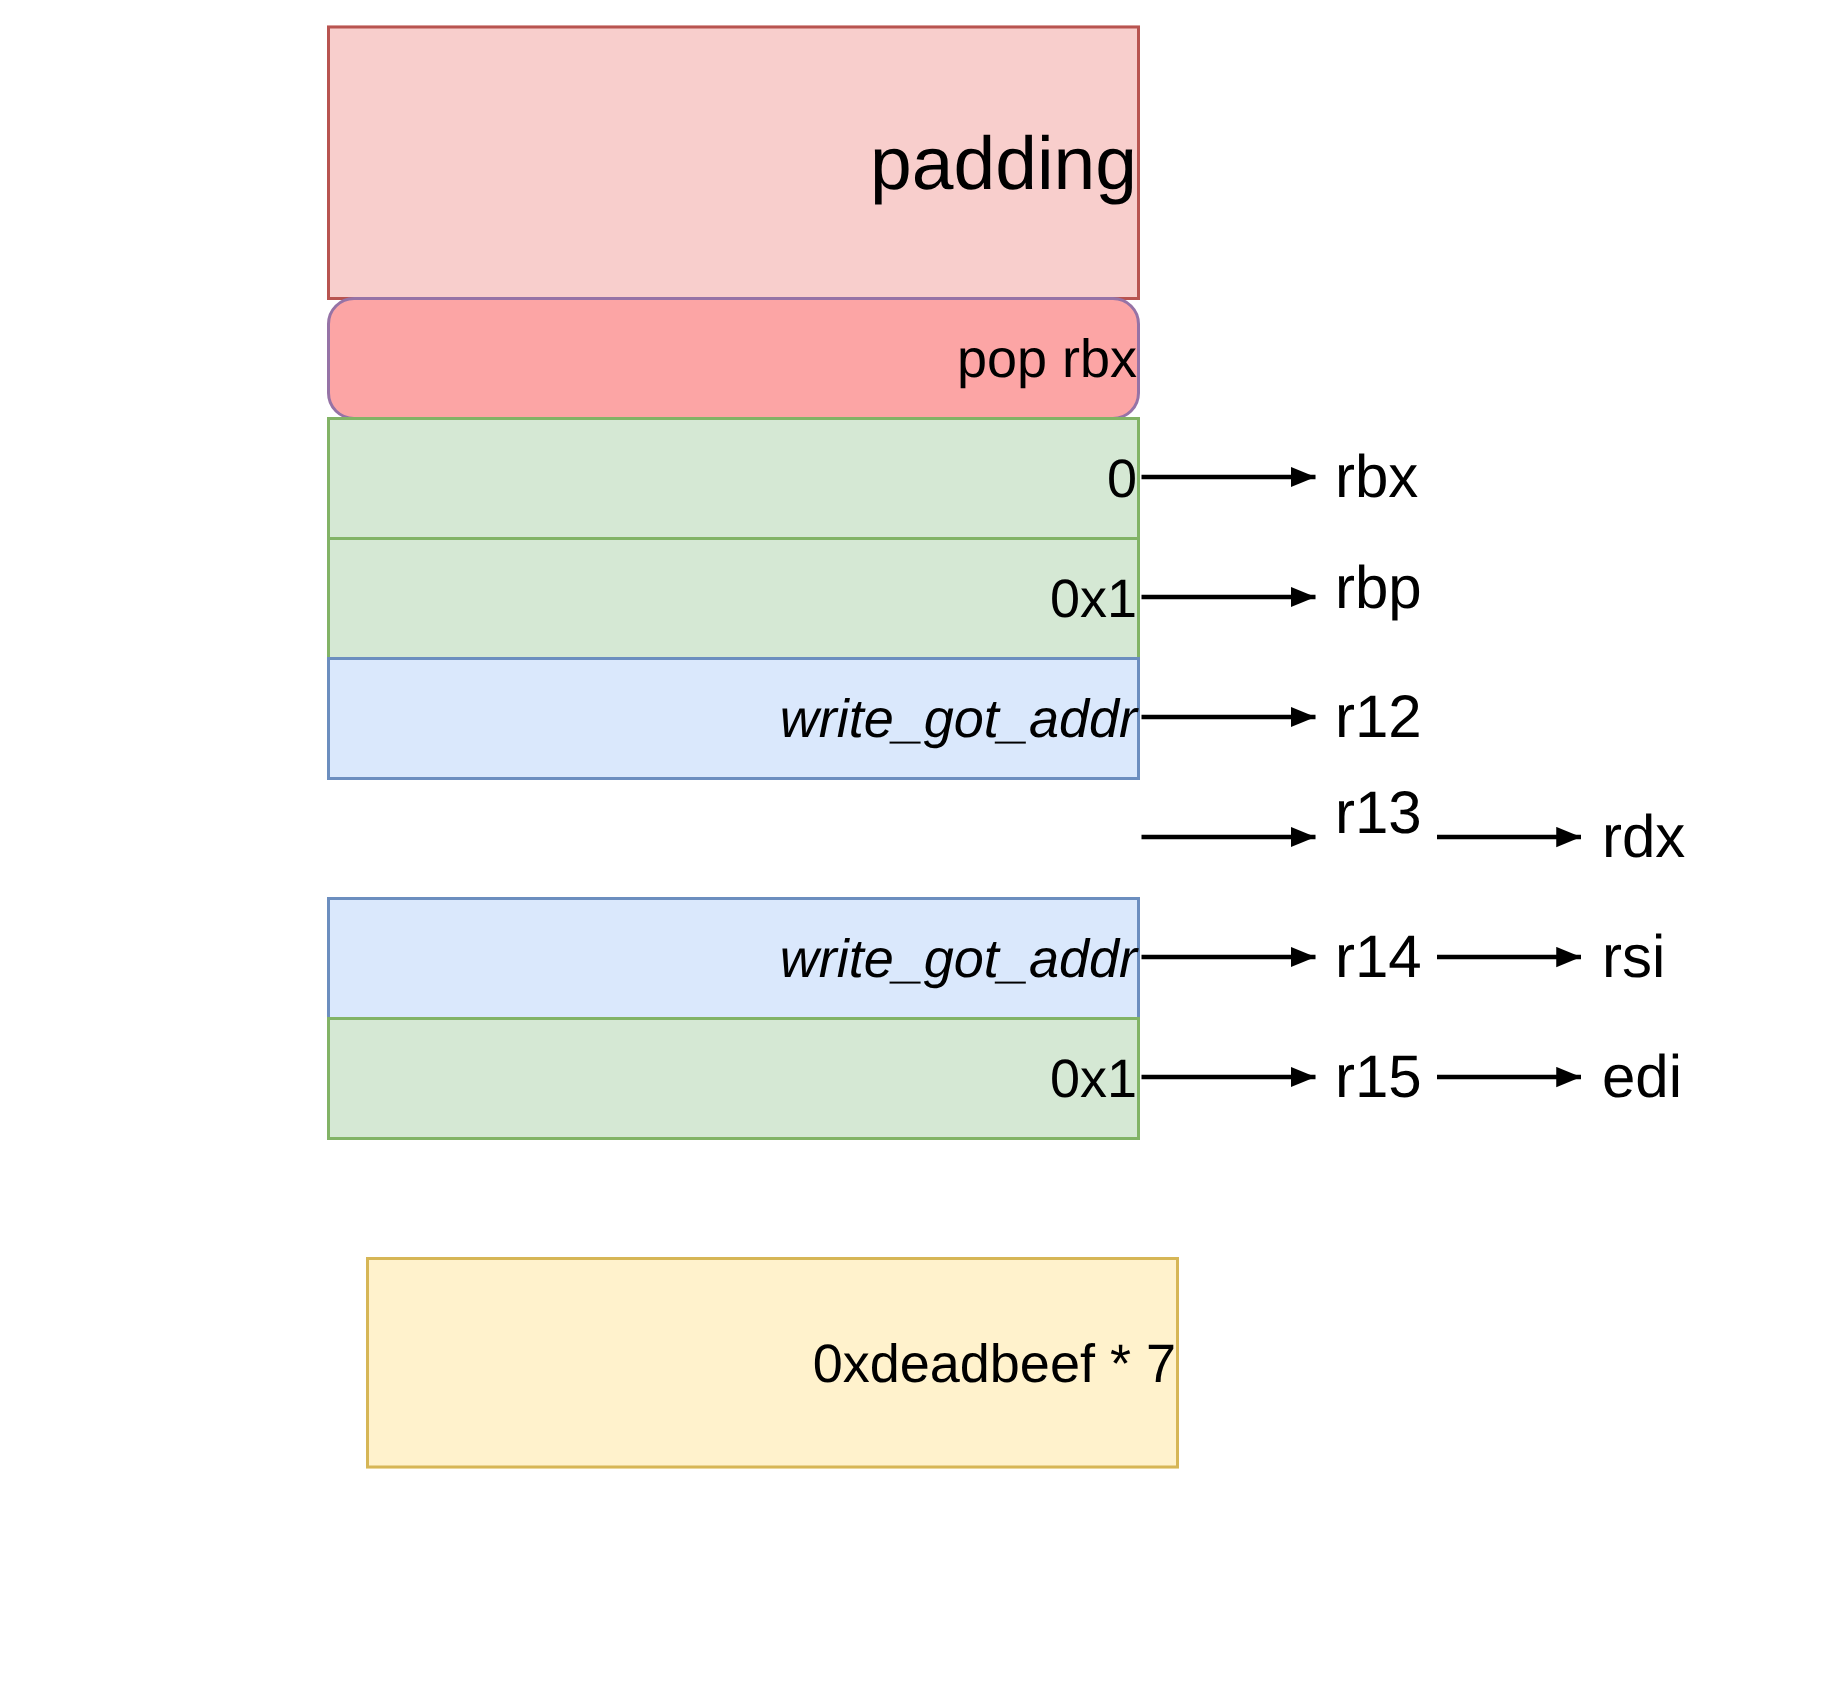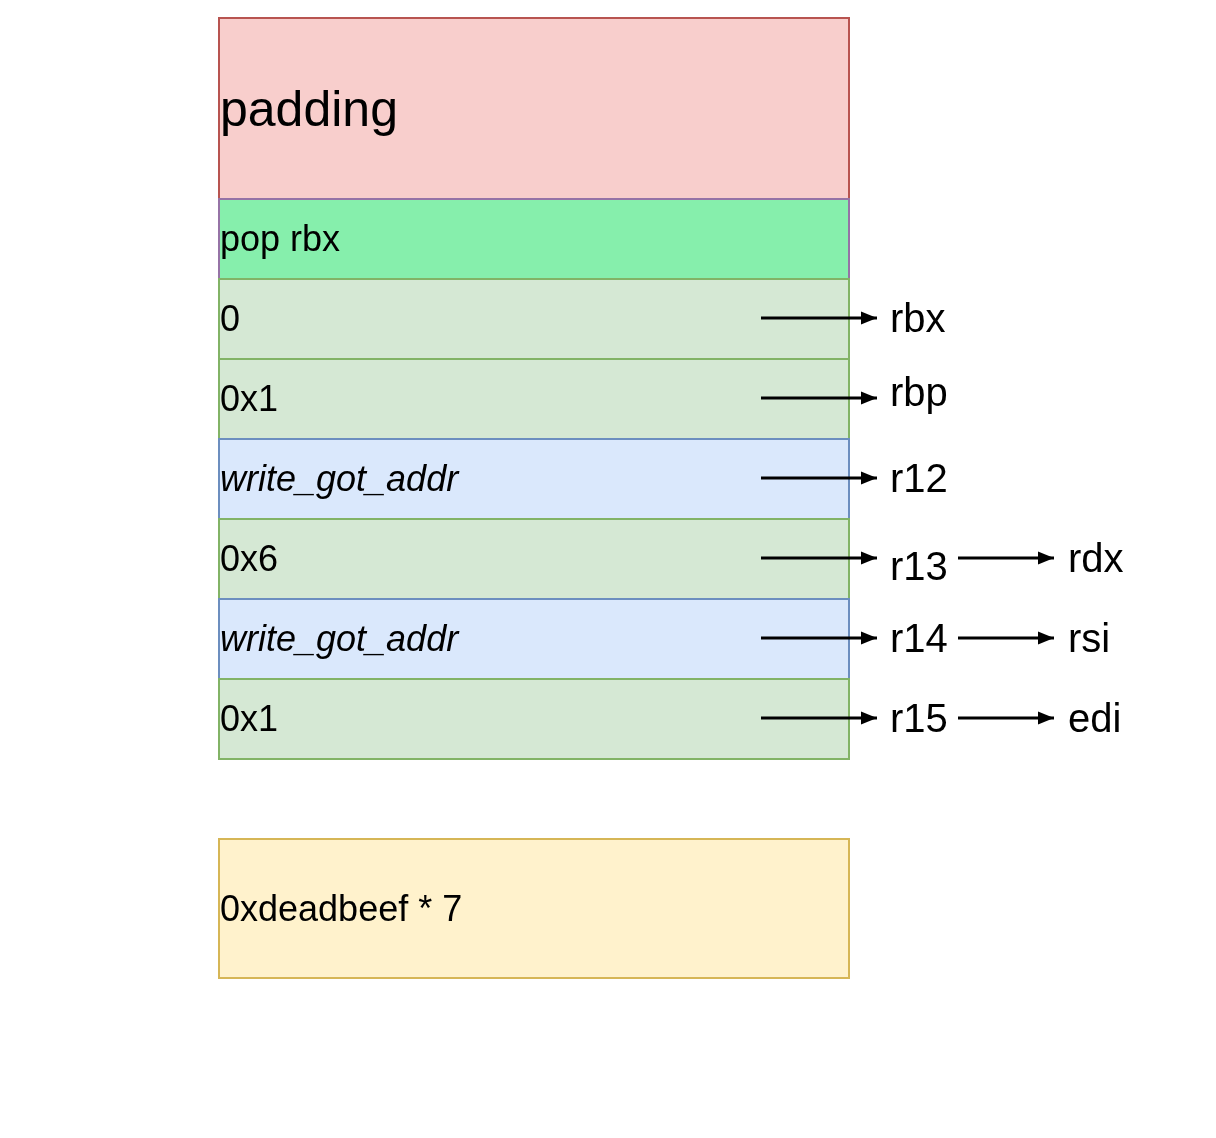--- a/index.html
+++ b/index.html
@@ -11,40 +11,40 @@
   .canvas {
     position: relative;
     width: 1216px;
     height: 1138px;
     background: #ffffff;
     overflow: hidden;
   }
   .box {
     position: absolute;
     left: 218px;
-    width: 632px;
+    width: 542px;
     box-sizing: border-box;
     border: 2px solid #000;
     display: flex;
     align-items: center;
-    justify-content: flex-start;
+    justify-content: flex-end;
   }
   .box-label {
     font-size: 36px;
     color: #000000;
     white-space: nowrap;
   }
   .box-label.big {
     font-size: 50px;
   }
   .fill-red    { background: #f8cecc; border-color: #b85450; }
-  .fill-purple { background: #86efac; border-color: #9673a6; }
+  .fill-purple { background: #fca5a5; border-color: #9673a6; border-radius: 18px; }
   .fill-green  { background: #d5e8d4; border-color: #82b366; }
   .fill-blue   { background: #dae8fc; border-color: #6c8ebf; font-style: italic; }
-  .fill-yellow { background: #fff2cc; border-color: #d6b656; }
+  .fill-yellow { background: #fff2cc; border-color: #d6b656; margin-left: 26px; }
   .arrow-layer {
     position: absolute;
     top: 0;
     left: 0;
     width: 1216px;
     height: 1138px;
     pointer-events: none;
   }
   .reg {
     position: absolute;
@@ -68,23 +68,20 @@
   </div>
   <div class="box fill-green" style="top:278px;height:82px">
     <span class="box-label">0</span>
   </div>
   <div class="box fill-green" style="top:358px;height:82px">
     <span class="box-label">0x1</span>
   </div>
   <div class="box fill-blue" style="top:438px;height:82px">
     <span class="box-label">write_got_addr</span>
   </div>
-  <div class="box fill-green" style="top:518px;height:82px">
-    <span class="box-label">0x6</span>
-  </div>
   <div class="box fill-blue" style="top:598px;height:82px">
     <span class="box-label">write_got_addr</span>
   </div>
   <div class="box fill-green" style="top:678px;height:82px">
     <span class="box-label">0x1</span>
   </div>
   <div class="box fill-yellow" style="top:838px;height:141px">
     <span class="box-label">0xdeadbeef * 7</span>
   </div>
 
@@ -101,21 +98,21 @@
     <line x1="761" y1="638" x2="877" y2="638" stroke="#000000" stroke-width="3" marker-end="url(#ah)"></line>
     <line x1="761" y1="718" x2="877" y2="718" stroke="#000000" stroke-width="3" marker-end="url(#ah)"></line>
     <line x1="958" y1="558" x2="1054" y2="558" stroke="#000000" stroke-width="3" marker-end="url(#ah)"></line>
     <line x1="958" y1="638" x2="1054" y2="638" stroke="#000000" stroke-width="3" marker-end="url(#ah)"></line>
     <line x1="958" y1="718" x2="1054" y2="718" stroke="#000000" stroke-width="3" marker-end="url(#ah)"></line>
   </svg>
 
   <span class="reg" style="left:890px;top:318px">rbx</span>
   <span class="reg" style="left:890px;top:392px">rbp</span>
   <span class="reg" style="left:890px;top:478px">r12</span>
-  <span class="reg" style="left:890px;top:566px">r13</span>
+  <span class="reg" style="left:890px;top:542px">r13</span>
   <span class="reg" style="left:890px;top:638px">r14</span>
   <span class="reg" style="left:890px;top:718px">r15</span>
 
   <span class="reg" style="left:1068px;top:558px">rdx</span>
   <span class="reg" style="left:1068px;top:638px">rsi</span>
   <span class="reg" style="left:1068px;top:718px">edi</span>
 
 </div>
 
 </body></html>

